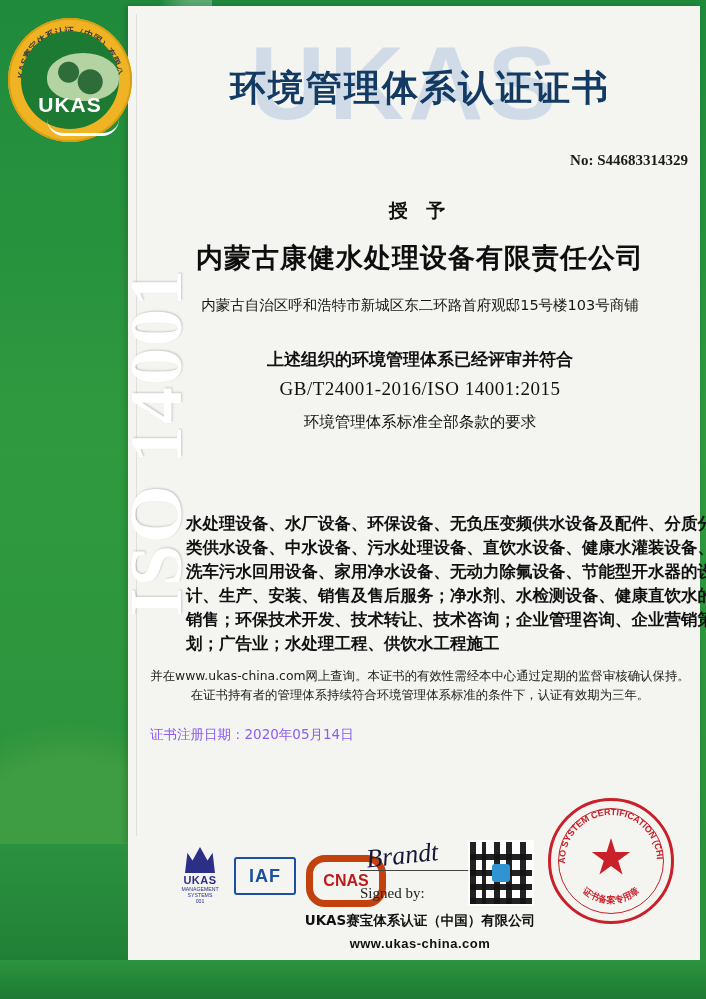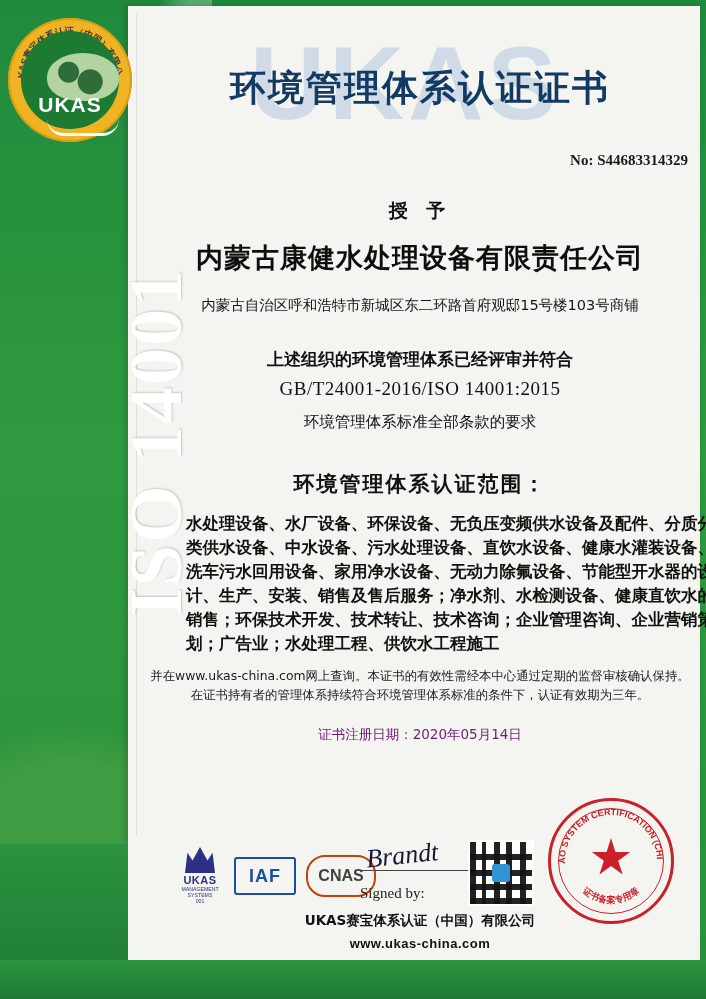--- a/index.html
+++ b/index.html
@@ -267,24 +267,24 @@
     font-family: "DejaVu Sans", sans-serif;
     font-size: 12.4px;
     line-height: 19px;
     color: #1b1b1b;
   }
   .dates {
     position: absolute;
     left: 150px; top: 726px;
     width: 540px;
     display: flex;
-    justify-content: center;
+    justify-content: flex-start;
     font-family: "DejaVu Sans", sans-serif;
     font-size: 13.5px;
-    color: #701a75;
+    color: #8b5cf6;
   }
   .dates .cell { white-space: nowrap; }
 
   
   .logo-row {
     position: absolute;
     left: 160px; top: 845px;
     width: 400px; height: 62px;
   }
   .mini-logo {
@@ -307,22 +307,22 @@
   }
   .iaf-mini {
     left: 74px; top: 12px; width: 58px; height: 34px;
     border: 2px solid #1c4fa1; border-radius: 3px;
     color: #1c4fa1; font-weight: bold; font-size: 18px;
     display: flex; align-items: center; justify-content: center;
     letter-spacing: 1px;
   }
   .cnas-mini {
     left: 146px; top: 10px; width: 66px; height: 38px;
-    border: 2px solid #c2410c; border-radius: 19px;
-    color: #404040; font-weight: bold; font-size: 16px;
+    border: 7px solid #c2410c; border-radius: 19px;
+    color: #b91c1c; font-weight: bold; font-size: 16px;
     display: flex; align-items: center; justify-content: center;
   }
   .signature-area {
     position: absolute;
     left: 360px; top: 838px;
     width: 130px; height: 70px;
   }
   .signature-area .sig {
     font-family: "Liberation Serif", serif;
     font-size: 26px;
@@ -459,21 +459,20 @@
   <div class="title-cn">环境管理体系认证证书</div>
   <div class="cert-no">No: S44683314329</div>
   <div class="awarded-to">授 予</div>
   <div class="company">内蒙古康健水处理设备有限责任公司</div>
   <div class="address">内蒙古自治区呼和浩特市新城区东二环路首府观邸15号楼103号商铺</div>
 
   <div class="conform1">上述组织的环境管理体系已经评审并符合</div>
   <div class="standard">GB/T24001-2016/ISO 14001:2015</div>
   <div class="conform2">环境管理体系标准全部条款的要求</div>
 
-  <div class="scope-title">环境管理体系认证范围：</div>
   <div class="scope-body">水处理设备、水厂设备、环保设备、无负压变频供水设备及配件、分质分类供水设备、中水设备、污水处理设备、直饮水设备、健康水灌装设备、洗车污水回用设备、家用净水设备、无动力除氟设备、节能型开水器的设计、生产、安装、销售及售后服务；净水剂、水检测设备、健康直饮水的销售；环保技术开发、技术转让、技术咨询；企业管理咨询、企业营销策划；广告业；水处理工程、供饮水工程施工</div>
 
   <div class="note">
     <div>并在www.ukas-china.com网上查询。本证书的有效性需经本中心通过定期的监督审核确认保持。</div>
     <div>在证书持有者的管理体系持续符合环境管理体系标准的条件下，认证有效期为三年。</div>
   </div>
 
   <div class="dates">
     <div class="cell">证书注册日期：2020年05月14日</div>
   </div>

